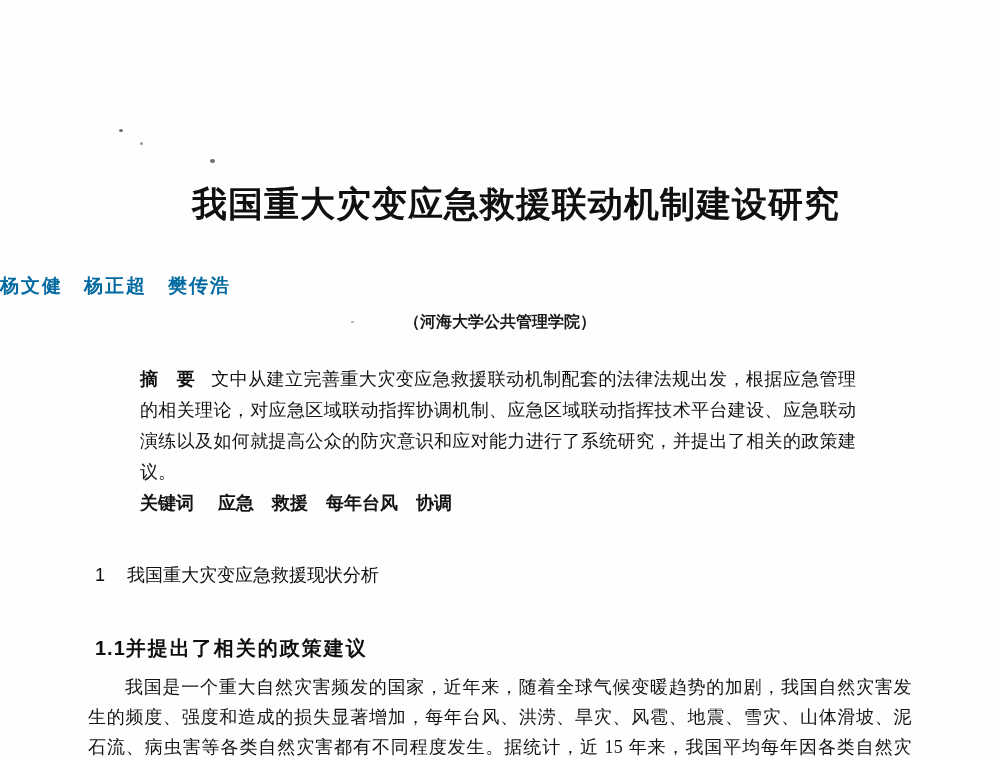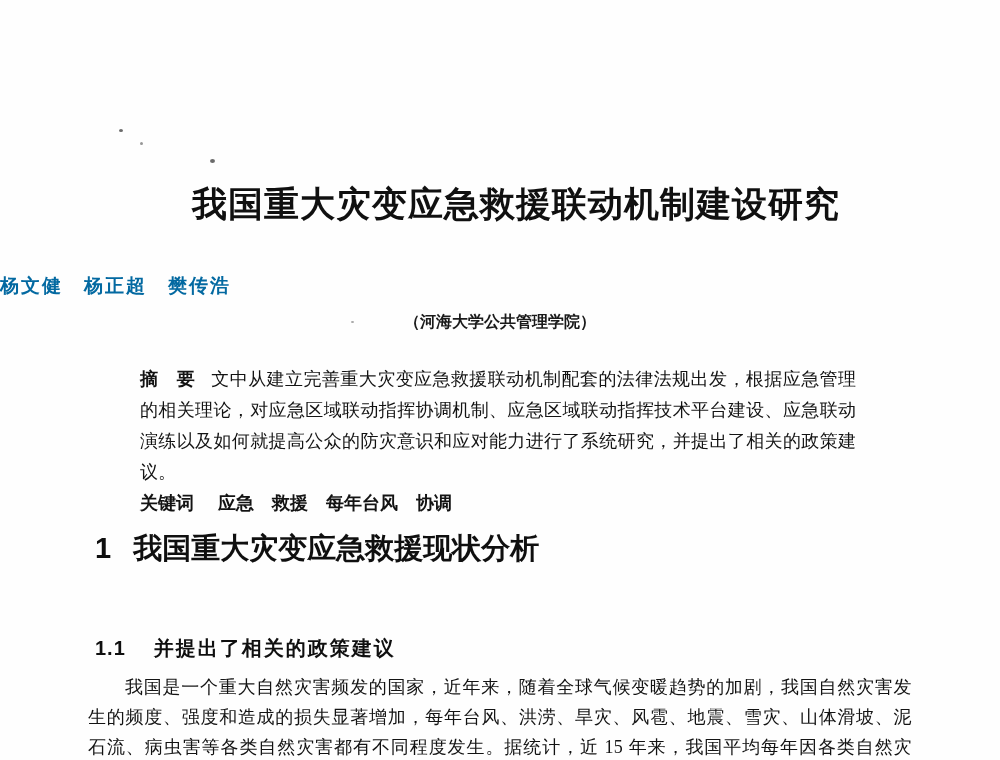--- a/index.html
+++ b/index.html
@@ -86,43 +86,43 @@
     font-family: "Liberation Sans", sans-serif;
     font-weight: 800;
     margin-right: 24px;
   }
   .kw-list {
     font-weight: 600;
     white-space: pre;
   }
   .sec-h1 {
     position: absolute;
-    top: 532px;
+    top: 559px;
     left: 95px;
     margin: 0;
     font-family: "Liberation Sans", sans-serif;
-    font-size: 29px;
+    font-size: 18px;
     line-height: 32px;
-    font-weight: 700;
+    font-weight: 400;
     color: #0f0f0f;
   }
   .sec-h1 .sec-num { margin-right: 22px; }
   .sec-h2 {
     position: absolute;
     top: 635px;
     left: 95px;
     margin: 0;
     font-family: "Liberation Sans", sans-serif;
     font-size: 20px;
     line-height: 26px;
     font-weight: 800;
     letter-spacing: 2px;
     color: #0f0f0f;
   }
-  .sec-h2 .sec-num { margin-right: 28px; letter-spacing: 1px; }
+  .sec-h2 .sec-num { margin-right: 0; letter-spacing: 1px; }
   .body-par {
     position: absolute;
     top: 672px;
     left: 88px;
     width: 824px;
     margin: 0;
     font-size: 18px;
     line-height: 30px;
     text-align: justify;
     text-align-last: justify;

